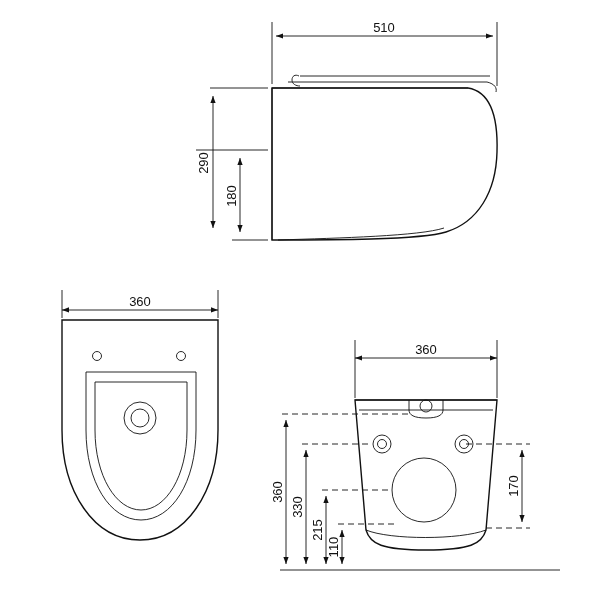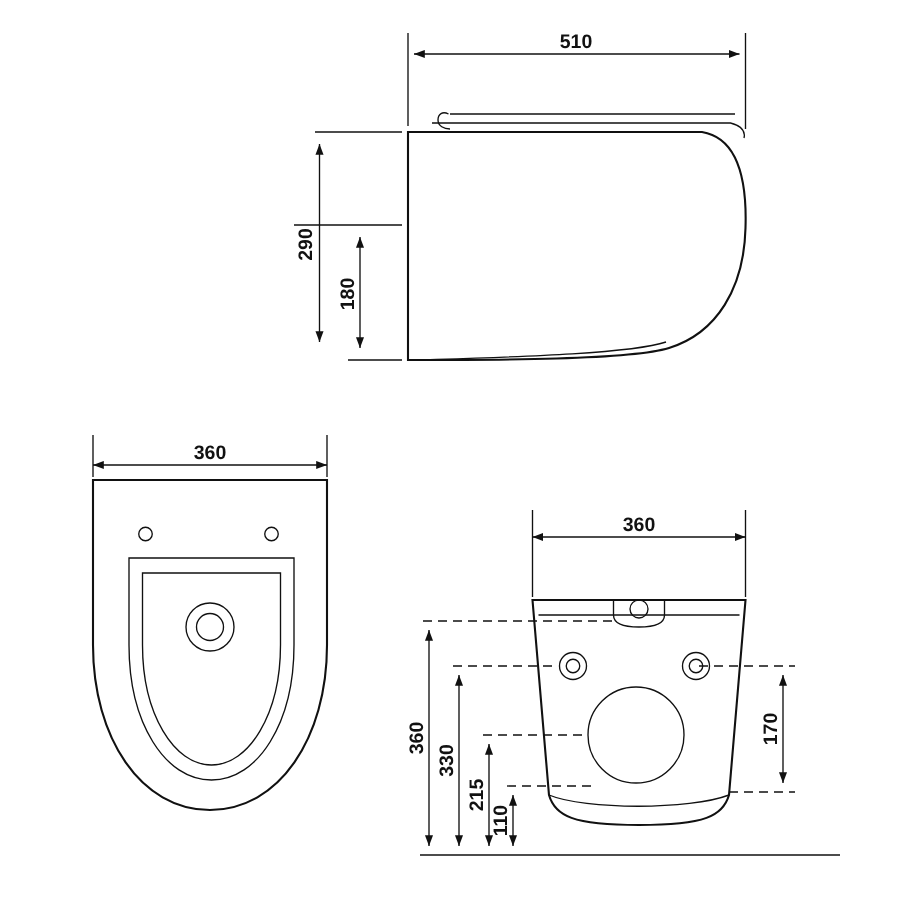--- a/index.html
+++ b/index.html
@@ -11,21 +11,20 @@
     width: 600px;
     height: 600px;
     font-family: "Liberation Sans", sans-serif;
     color: #1a1a1a;
     overflow: hidden;
   }
   #stage {
     position: relative;
     width: 520px;
     height: 600px;
-    font-weight: bold;
   }
   #stage svg {
     position: absolute;
     left: 0;
     top: 0;
   }
   .dim-text {
     font-family: "Liberation Sans", sans-serif;
     font-size: 13px;
     fill: #111111;

